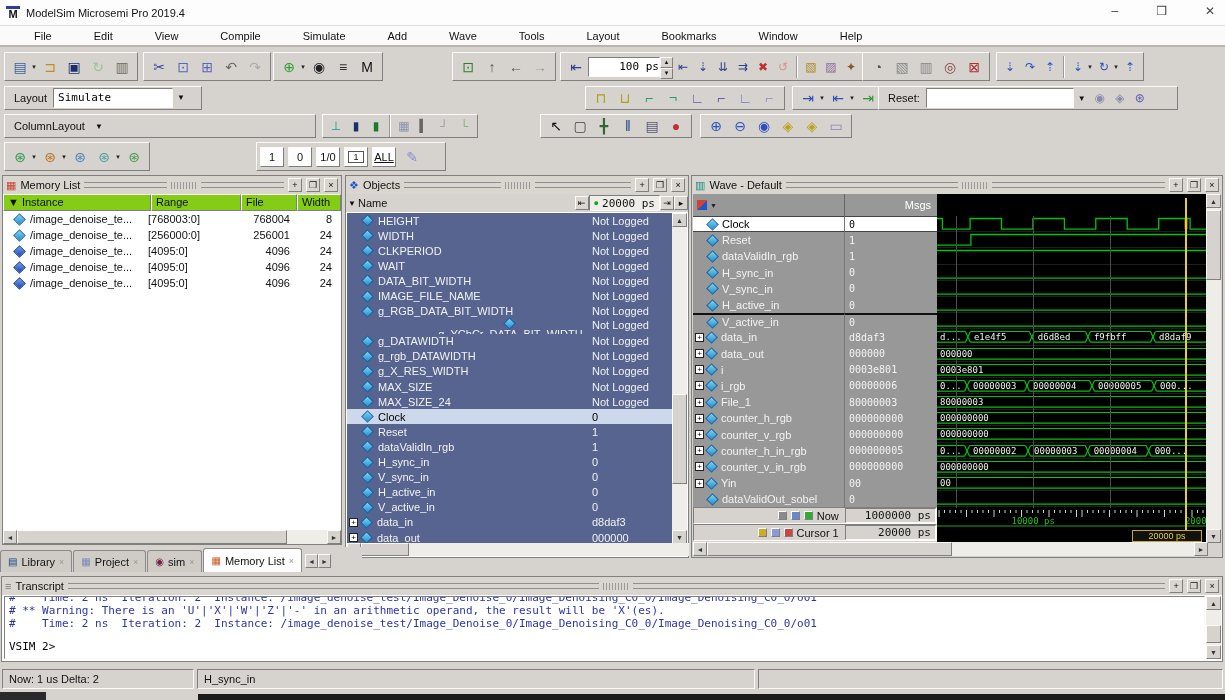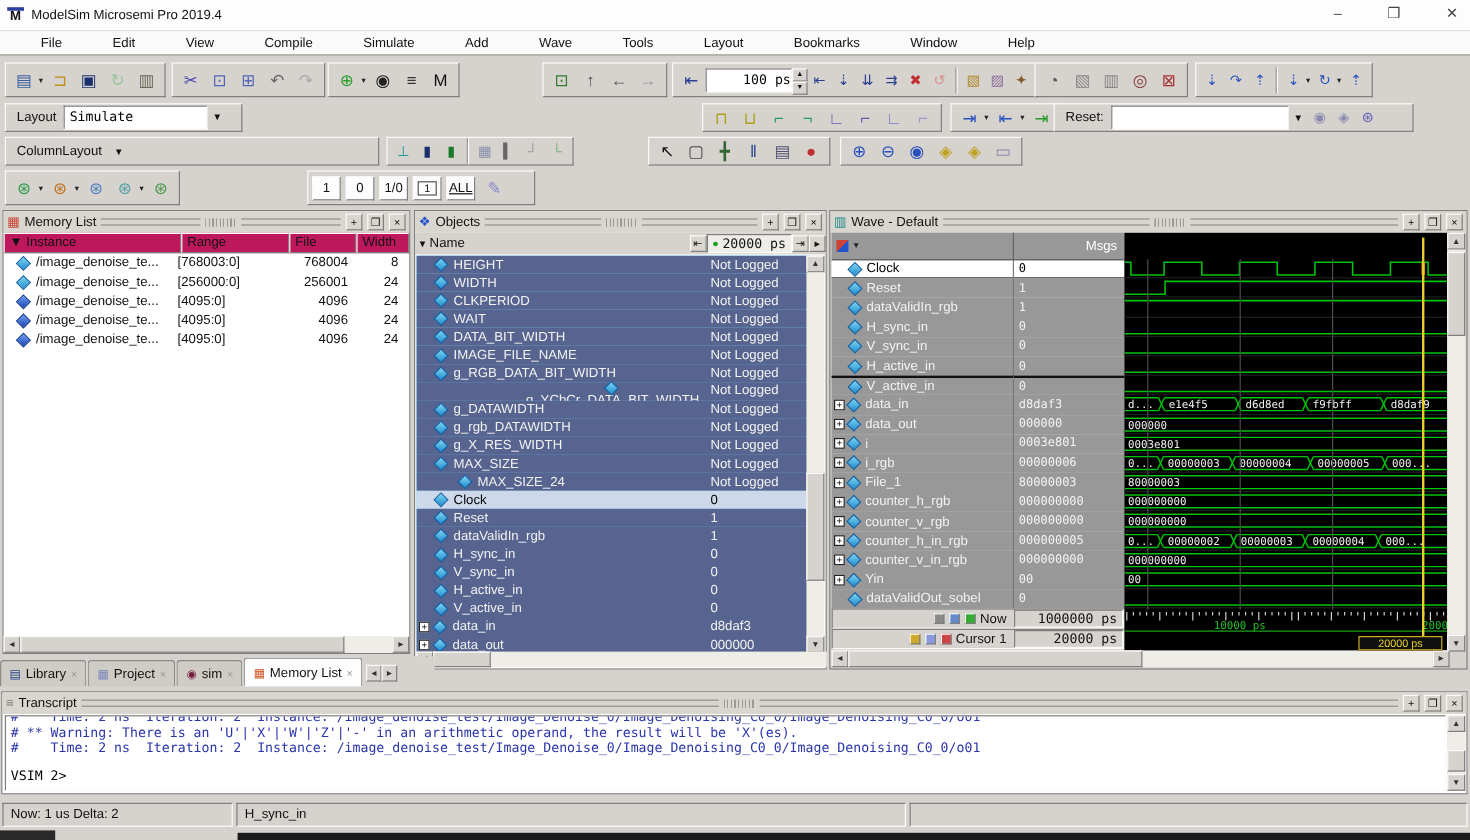--- a/index.html
+++ b/index.html
@@ -44,32 +44,32 @@
   .p-btn { width:14px; height:14px; font-size:9px; line-height:12px; text-align:center; background:#d9d6cf; cursor:default; }
   .p-icon { font-size:11px; line-height:14px; }
 
   
   .sb-btn { background:#d6d3ce; color:#333; font-size:7px; display:flex; align-items:center; justify-content:center; cursor:default; }
   .sb-track { background:#efede8; position:relative; }
   .sb-thumb { position:absolute; background:#d6d3ce; }
 
   
   #memory-pane { left:2px; top:175px; width:340px; height:370px; }
-  .col-hdr { display:flex; height:17px; background:#be185d; font-size:11px; }
+  .col-hdr { display:flex; height:17px; background:#84cc16; font-size:11px; }
   .col-cell { padding:1px 4px; }
   #mem-rows .row { display:flex; height:16px; align-items:center; cursor:default; }
   .diamond { width:9px; height:9px; transform:rotate(45deg); margin:0 6px 0 12px; flex:none; }
   .dia-cyan { background:linear-gradient(135deg,#7fd4f2,#1f8fd0); border:1px solid #1565a8; }
   .dia-blue { background:linear-gradient(135deg,#6f9df0,#1c46b8); border:1px solid #123a90; }
   #mem-hscroll { position:absolute; left:0; bottom:0; width:338px; height:14px; display:flex; }
 
   
   #objects-pane { left:345px; top:175px; width:344px; height:383px; }
   #obj-hdr { display:flex; height:18px; background:#d6d3ce; align-items:center; }
-  #obj-rows { position:absolute; left:1px; top:37px; width:327px; height:331px; overflow:hidden; background:#7dd3fc; }
+  #obj-rows { position:absolute; left:1px; top:37px; width:327px; height:331px; overflow:hidden; background:#e5e5e5; }
   .obj-row { display:flex; height:15.1px; align-items:center; cursor:default; }
   .obj-row.sel { background:#56648f; color:#f2f2f2; }
   .obj-row.lite { background:#cdd9ea; color:#000; }
   .obj-row .val { position:absolute; left:245px; }
   .expander { width:9px; height:9px; border:1px solid #222; background:#fff; color:#000; font-size:8px; line-height:7px; text-align:center; margin-left:2px; flex:none; }
   #obj-vscroll { position:absolute; right:1px; top:37px; width:15px; height:331px; display:flex; flex-direction:column; }
   #obj-hscroll { position:absolute; left:1px; bottom:1px; width:342px; height:13px; display:flex; }
 
   
   #wave-pane { left:691px; top:175px; width:532px; height:383px; background:#d6d3ce; }
@@ -783,21 +783,21 @@
         <span class="diamond dia-cyan" style="margin: 0px 6px 0px 4px;"></span>
         <span>g_X_RES_WIDTH</span>
         <span class="val">Not Logged</span>
       </div>
       <div class="obj-row sel" style="position: relative;">
         <span style="width: 12px; flex: 0 0 auto;"></span>
         <span class="diamond dia-cyan" style="margin: 0px 6px 0px 4px;"></span>
         <span>MAX_SIZE</span>
         <span class="val">Not Logged</span>
       </div>
-      <div class="obj-row sel" style="position: relative; padding-left: 20px;">
+      <div class="obj-row sel" style="position: relative;">
         <span style="width: 12px; flex: 0 0 auto;"></span>
         <span class="diamond dia-cyan" style="margin: 0px 6px 0px 4px;"></span>
         <span>MAX_SIZE_24</span>
         <span class="val">Not Logged</span>
       </div>
       <div class="obj-row lite" style="position: relative;">
         <span style="width: 12px; flex: 0 0 auto;"></span>
         <span class="diamond dia-cyan" style="margin: 0px 6px 0px 4px;"></span>
         <span>Clock</span>
         <span class="val">0</span>

